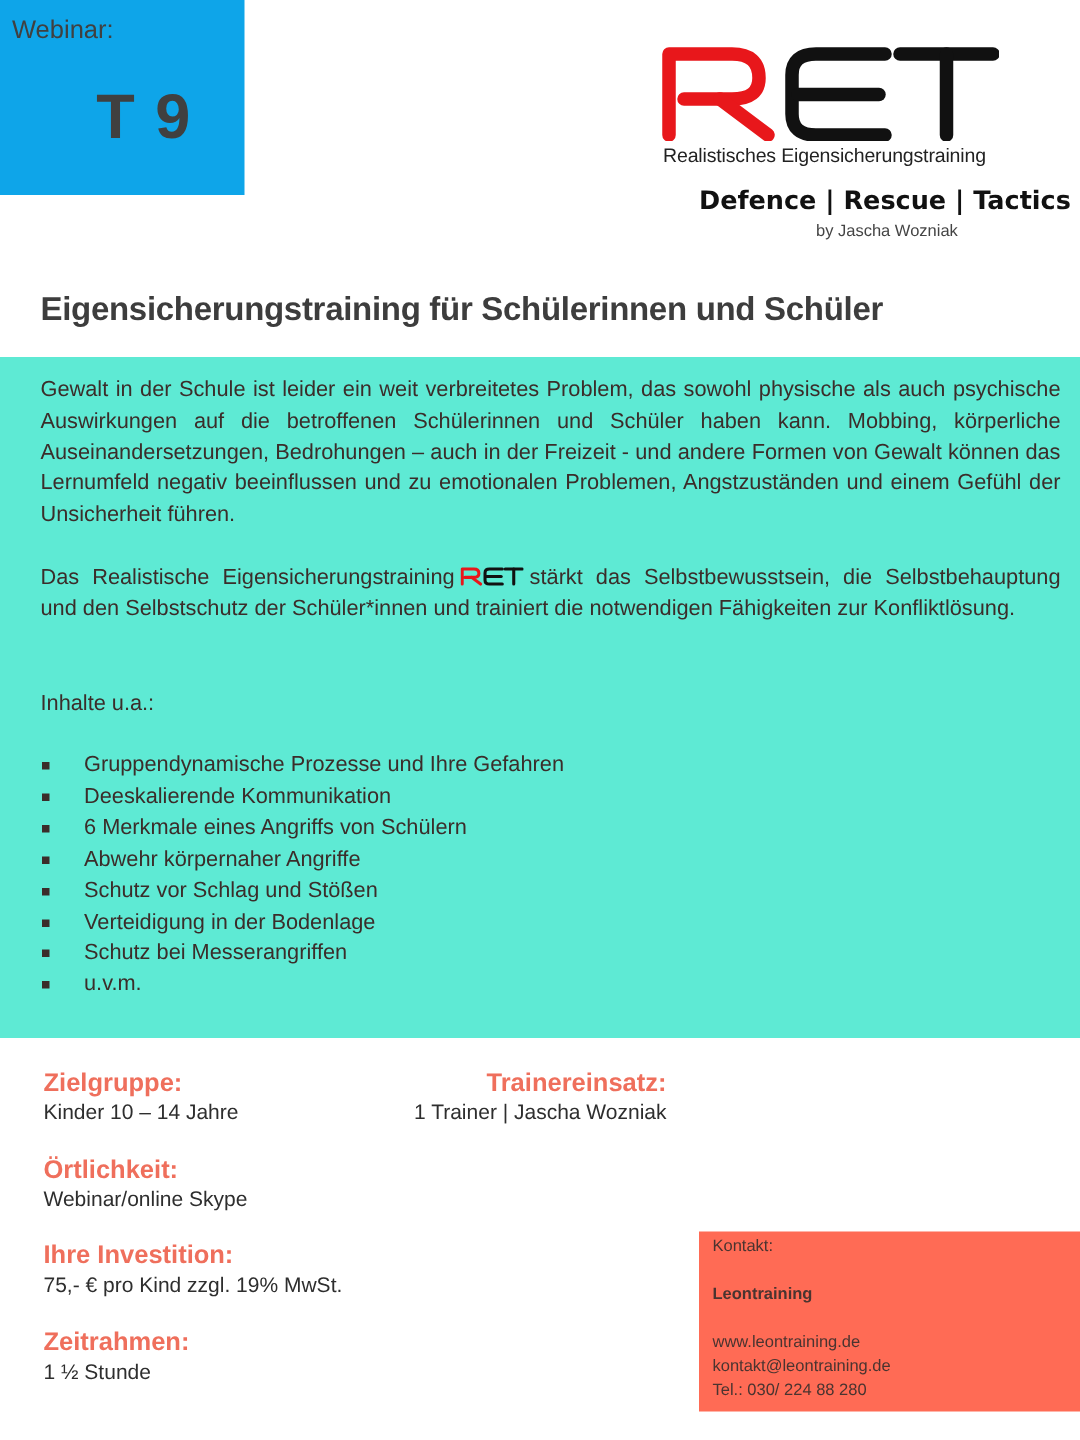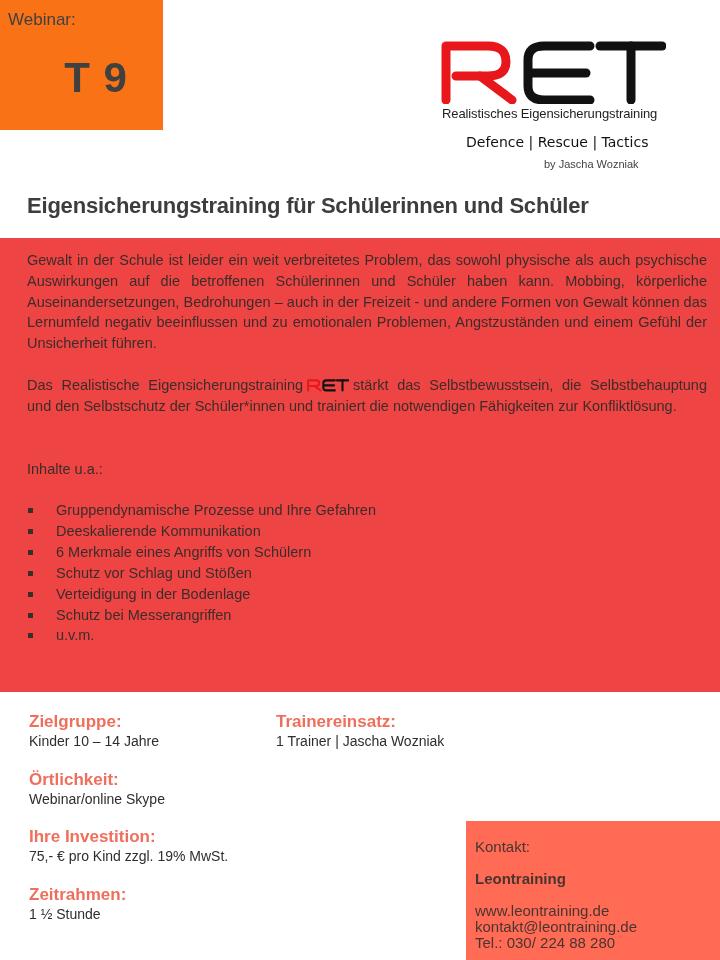--- a/index.html
+++ b/index.html
@@ -1,51 +1,51 @@
 <!DOCTYPE html>
 <html><head>
 <meta charset="utf-8">
 <style>
   * { box-sizing: border-box; margin: 0; padding: 0; }
   html, body { width: 720px; height: 960px; overflow: hidden; background: #ffffff; }
   body { position: relative; font-family: "Liberation Sans", "DejaVu Sans", sans-serif; color: #3d3d3d; }
 
   .webinar-box {
     position: absolute; left: 0; top: 0; width: 163px; height: 130px;
-    background: #f97316;
+    background: #0ea5e9;
   }
   .webinar-label {
     position: absolute; left: 8px; top: 10px; font-size: 17px; color: #404040;
   }
   .webinar-code {
     position: absolute; left: 0; width: 192px; top: 54px; text-align: center;
     font-size: 42px; font-weight: bold; color: #404040; letter-spacing: 1px;
   }
 
-  .logo-block { position: absolute; left: 440px; top: 38px; width: 240px; height: 140px; }
+  .logo-block { position: absolute; left: 440px; top: 28px; width: 240px; height: 140px; }
   .logo-mark { position: absolute; left: 0; top: 0; width: 226px; height: 66px; }
   .logo-sub {
     position: absolute; left: 2px; top: 68px; font-size: 13px; color: #222; white-space: nowrap;
     letter-spacing: -0.1px;
   }
   .logo-tagline {
-    position: absolute; left: 26px; top: 96px; font-size: 14px; font-weight: normal; color: #111;
+    position: absolute; left: 26px; top: 96px; font-size: 17px; font-weight: bold; color: #111;
     font-family: "DejaVu Sans", sans-serif; white-space: nowrap;
   }
   .logo-author {
     position: absolute; left: 104px; top: 120px; font-size: 11px; color: #444; white-space: nowrap;
   }
 
   .page-title {
     position: absolute; left: 27px; top: 193px; font-size: 22px; font-weight: bold; color: #3d3d3d;
     letter-spacing: -0.2px; white-space: nowrap;
   }
 
   .main-band {
-    position: absolute; left: 0; top: 238px; width: 720px; height: 454px; background: #ef4444;
+    position: absolute; left: 0; top: 238px; width: 720px; height: 454px; background: #5eead4;
   }
   .body-text {
     position: absolute; left: 27px; width: 680px; font-size: 14.5px; line-height: 20.8px;
     color: #3b2d2a; text-align: justify;
   }
   .p1 { top: 12px; }
   .p2 { top: 137px; }
   .ret-inline { display: inline-block; vertical-align: -2px; width: 42px; height: 14px; margin: 0 4px; }
   .inhalte { top: 221px; }
   .bullet-list { position: absolute; left: 27px; top: 262px; list-style: none; }
@@ -54,22 +54,22 @@
   }
   .bullet-list li .bullet {
     position: absolute; left: 1px; top: 8px; width: 5px; height: 5px; background: #3b2d2a;
   }
 
   .info-block { position: absolute; }
   .info-label { font-size: 17px; font-weight: bold; color: #ef6f5c; line-height: 18px; }
   .info-value { font-size: 14px; color: #2e2e2e; line-height: 20px; }
 
   .contact-box {
-    position: absolute; left: 466px; top: 821px; width: 254px; height: 139px; background: #ff6b55;
-    padding: 18px 9px; font-size: 15px; color: #4a3430; line-height: 16px;
+    position: absolute; left: 466px; top: 821px; width: 254px; height: 120px; background: #ff6b55;
+    padding: 2px 9px; font-size: 11px; color: #4a3430; line-height: 16px;
   }
   .contact-box .c-name { font-weight: bold; }
   .contact-box .gap { height: 16px; }
 </style>
 </head>
 <body>
 
 <div class="webinar-box">
   <div class="webinar-label">Webinar:</div>
   <div class="webinar-code">T 9</div>
@@ -114,33 +114,33 @@
         <g fill="none" stroke="#111" stroke-width="11" stroke-linecap="round">
           <path d="M160 8 H222"></path>
           <path d="M191 8 V62"></path>
         </g>
       </svg><span>stärkt das Selbstbewusstsein, die Selbstbehauptung und den Selbstschutz der Schüler*innen und trainiert die notwendigen Fähigkeiten zur Konfliktlösung.</span></p>
   <p class="body-text inhalte">Inhalte u.a.:</p>
   <ul class="bullet-list">
     <li><span class="bullet"></span><span>Gruppendynamische Prozesse und Ihre Gefahren</span></li>
     <li><span class="bullet"></span><span>Deeskalierende Kommunikation</span></li>
     <li><span class="bullet"></span><span>6 Merkmale eines Angriffs von Schülern</span></li>
-    <li><span class="bullet"></span></li>
+    <li><span class="bullet"></span><span>Abwehr körpernaher Angriffe</span></li>
     <li><span class="bullet"></span><span>Schutz vor Schlag und Stößen</span></li>
     <li><span class="bullet"></span><span>Verteidigung in der Bodenlage</span></li>
     <li><span class="bullet"></span><span>Schutz bei Messerangriffen</span></li>
     <li><span class="bullet"></span><span>u.v.m.</span></li>
   </ul>
 </div>
 
 <div class="info-block" style="left:29px; top:713px;">
   <div class="info-label">Zielgruppe:</div>
   <div class="info-value">Kinder 10 – 14 Jahre</div>
 </div>
-<div class="info-block" style="left:276px; top:713px;">
+<div class="info-block" style="left:276px; top:713px;text-align:right;">
   <div class="info-label">Trainereinsatz:</div>
   <div class="info-value">1 Trainer | Jascha Wozniak</div>
 </div>
 <div class="info-block" style="left:29px; top:771px;">
   <div class="info-label">Örtlichkeit:</div>
   <div class="info-value">Webinar/online Skype</div>
 </div>
 <div class="info-block" style="left:29px; top:828px;">
   <div class="info-label">Ihre Investition:</div>
   <div class="info-value">75,- € pro Kind zzgl. 19% MwSt.</div>

